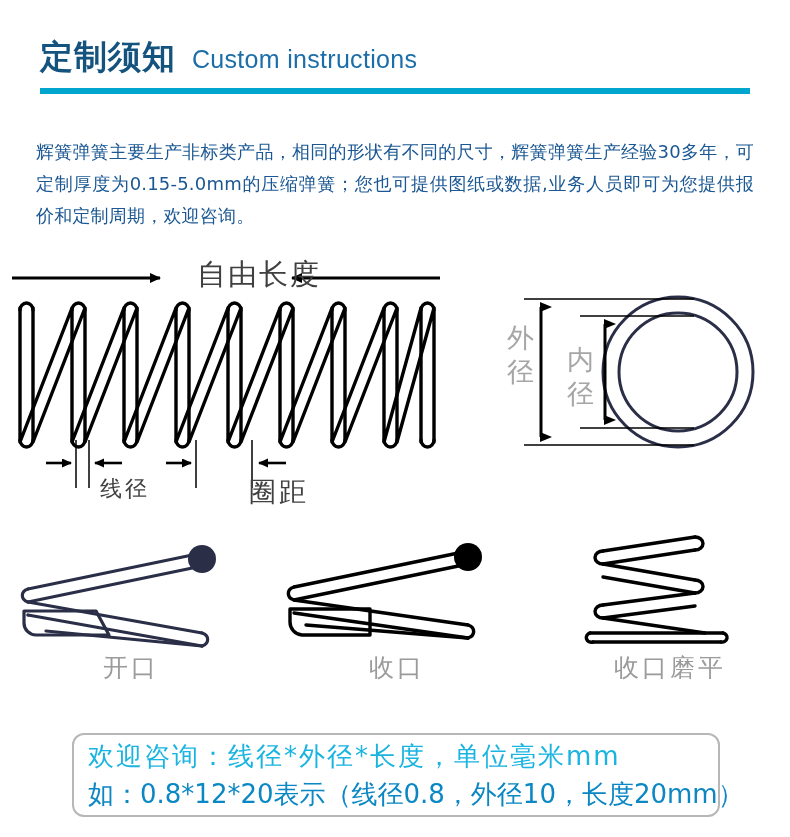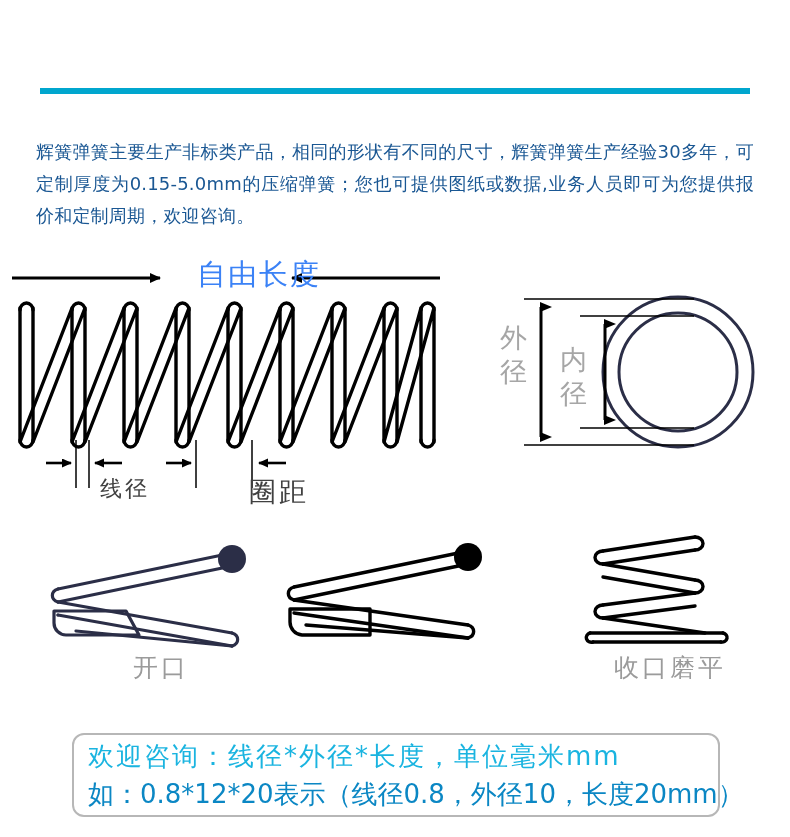--- a/index.html
+++ b/index.html
@@ -29,25 +29,25 @@
   }
   
   .intro{
     position:absolute;left:36px;top:136px;width:718px;
     font-size:18px;line-height:32px;color:#1a5793;
     font-family:"DejaVu Sans","Liberation Sans",sans-serif;
     text-align:justify;letter-spacing:.2px;
   }
   
   .diagram-zone{position:absolute;left:0;top:252px;width:790px;height:270px;}
-  .ring-zone{position:absolute;left:498px;top:275px;width:290px;height:200px;}
+  .ring-zone{position:absolute;left:498px;top:275px;width:290px;height:200px;text-align:right;}
   
   .endtypes{position:absolute;left:0;top:525px;width:790px;height:185px;}
   .endtype{position:absolute;top:0;width:250px;height:185px;}
-  .et1{left:36px;}
+  .et1{left:6px;}
   .et2{left:272px;}
   .et3{left:545px;}
   .et-art{position:absolute;left:0;top:0;width:250px;height:120px;}
   .et-label{
     position:absolute;left:0;top:126px;width:250px;text-align:center;
     font-size:25px;color:#9b9b9b;letter-spacing:3px;
     font-family:"DejaVu Sans","Liberation Sans",sans-serif;
   }
   
   .specbox{
@@ -61,20 +61,24 @@
     white-space:nowrap;
   }
   .spec-line1{top:4px;font-size:26px;color:#1ab4e0;letter-spacing:2px;}
   .spec-line2{top:42px;font-size:26px;color:#0b87c4;letter-spacing:0px;}
   svg{display:block;overflow:visible;}
 </style>
 </head>
 <body>
 
 <div class="header">
+  <div class="title-row">
+    <span class="title-cn">定制须知</span>
+    <span class="title-en">Custom instructions</span>
+  </div>
   <div class="title-rule"></div>
 </div>
 
 <div class="intro">辉簧弹簧主要生产非标类产品，相同的形状有不同的尺寸，辉簧弹簧生产经验30多年，可定制厚度为0.15-5.0mm的压缩弹簧；您也可提供图纸或数据,业务人员即可为您提供报价和定制周期，欢迎咨询。</div>
 
 <div class="diagram-zone">
   <svg width="500" height="265" viewBox="0 0 500 265">
     <defs>
       <marker id="arrR" markerWidth="12" markerHeight="12" refX="10" refY="5" orient="auto" markerUnits="userSpaceOnUse">
         <path d="M0,0 L11,5 L0,10 z" fill="#000"></path>
@@ -126,21 +130,21 @@
     <line x1="89" y1="188" x2="89" y2="236" stroke="#000" stroke-width="1.5"></line>
     <line x1="46" y1="211" x2="71" y2="211" stroke="#000" stroke-width="2.6" marker-end="url(#arrSm)"></line>
     <line x1="122" y1="211" x2="95" y2="211" stroke="#000" stroke-width="2.6" marker-end="url(#arrSm)"></line>
 
     <line x1="196" y1="188" x2="196" y2="236" stroke="#000" stroke-width="1.5"></line>
     <line x1="252" y1="188" x2="252" y2="236" stroke="#000" stroke-width="1.5"></line>
     <line x1="166" y1="211" x2="191" y2="211" stroke="#000" stroke-width="2.6" marker-end="url(#arrSm)"></line>
     <line x1="286" y1="211" x2="259" y2="211" stroke="#000" stroke-width="2.6" marker-end="url(#arrSm)"></line>
   </svg>
 
-  <div style="position:absolute;left:197px;top:3px;font-size:29px;color:#3b82f6;letter-spacing:2px;font-family:'DejaVu Sans','Liberation Sans',sans-serif;">自由长度</div>
+  <div style="position:absolute;left:197px;top:3px;font-size:29px;color:#404040;letter-spacing:2px;font-family:'DejaVu Sans','Liberation Sans',sans-serif;">自由长度</div>
   <div style="position:absolute;left:100px;top:222px;font-size:22px;color:#404040;letter-spacing:3px;font-family:'DejaVu Sans','Liberation Sans',sans-serif;">线径</div>
   <div style="position:absolute;left:249px;top:222px;font-size:27px;color:#404040;letter-spacing:3px;font-family:'DejaVu Sans','Liberation Sans',sans-serif;">圈距</div>
 </div>
 
 <div class="ring-zone">
   <svg width="290" height="200" viewBox="0 0 290 200">
     <defs>
       <marker id="arrUp" markerWidth="13" markerHeight="13" refX="5" refY="11" orient="auto" markerUnits="userSpaceOnUse">
         <path d="M5,0 L10,12 L0,12 z" fill="#000"></path>
       </marker>
@@ -199,20 +203,21 @@
         <path d="M22,62 A9,7 0 0 0 22,75"></path>
         <path d="M22,75 L196,100"></path>
         <path d="M22,88 L196,113"></path>
         <path d="M196,100 A9,7 0 0 1 196,113"></path>
         <path d="M196,113 L34,100"></path>
 
         <path d="M18,84 L98,84 L98,110 L30,110 A13,13 0 0 1 18,97 Z"></path>
       </g>
       <circle cx="196" cy="32" r="14" fill="#000000"></circle>
     </svg>
+    <div class="et-label">收口</div>
   </div>
 
   <div class="endtype et3">
     <svg class="et-art" viewBox="0 0 250 120">
       <g fill="none" stroke="#000000" stroke-width="3.4" stroke-linecap="round" stroke-linejoin="round">
 
         <path d="M150,12 L58,26"></path>
         <path d="M150,25 L58,39"></path>
         <path d="M150,12 A8,6.5 0 0 1 150,25"></path>
         <path d="M58,26 A8,6.5 0 0 0 58,39"></path>

